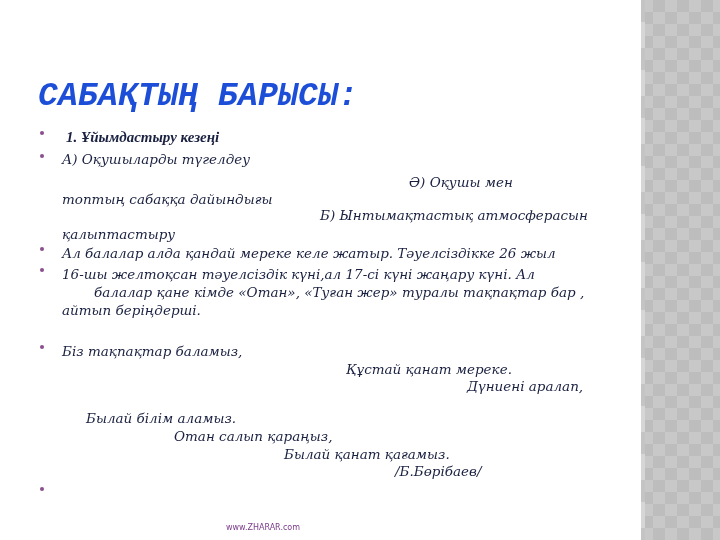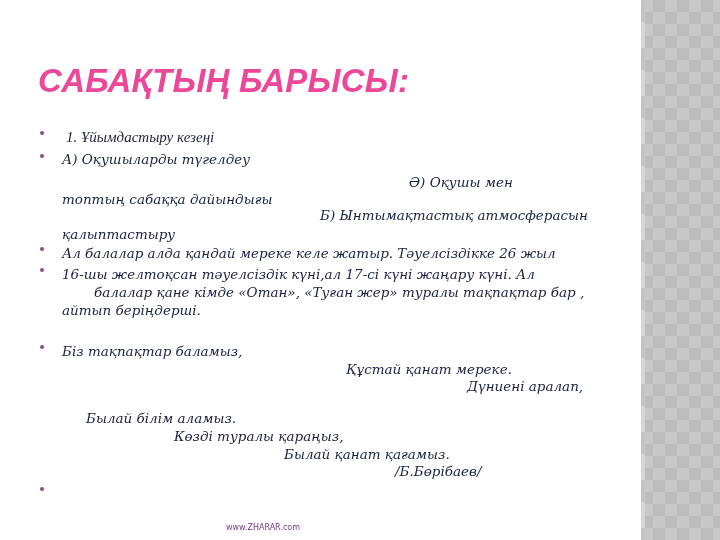--- a/index.html
+++ b/index.html
@@ -16,34 +16,34 @@
         linear-gradient(45deg, #bdbdbd 25%, transparent 25%, transparent 75%, #bdbdbd 75%);
       background-size: 24px 24px;
       background-position: 0 0, 12px 12px;
     }
     .side-edge {
       position: absolute; left: 641px; top: 0; width: 4px; height: 540px;
       background: repeating-linear-gradient(to bottom, #c4c4c4 0px, #c4c4c4 22px, #d6d6d6 22px, #d6d6d6 48px);
     }
 
     .title {
-      position: absolute; left: 38px; top: 62px;
-      font-family: Liberation Sans, sans-serif;
+      position: absolute; left: 38px; top: 78px;
+      font-family: Liberation Mono, monospace;
       font-style: italic; font-weight: bold;
-      font-size: 33px; color: #ec4899; letter-spacing: 0.2px;
+      font-size: 33px; color: #1d4ed8; letter-spacing: 0.2px;
       white-space: nowrap;
     }
 
     .t {
       position: absolute; white-space: nowrap;
       font-family: "DejaVu Serif", serif;
       font-style: italic; font-size: 13.5px; color: #1a2040;
       line-height: 17px;
     }
-    .t.bold { font-weight: normal; font-family: "Liberation Serif", serif; font-size: 15px; }
+    .t.bold { font-weight: bold; font-family: "Liberation Serif", serif; font-size: 15px; }
 
     .bullet {
       position: absolute; width: 4px; height: 4px; border-radius: 50%;
       background: #8a4f8c;
     }
 
     .footer {
       position: absolute; left: 226px; top: 523px;
       font-family: "DejaVu Sans", sans-serif;
       font-size: 8px; color: #7a3a8a;
@@ -72,21 +72,21 @@
   <div class="bullet" style="left:40px; top:268px;"></div>
   <div class="t" style="left:62px; top:266px;">16-шы желтоқсан тәуелсіздік күні,ал 17-сі күні жаңару күні. Ал</div>
   <div class="t" style="left:62px; top:284px;margin-left:32px;">балалар қане кімде «Отан», «Туған жер» туралы тақпақтар бар ,</div>
   <div class="t" style="left:62px; top:302px;">айтып беріңдерші.</div>
 
   <div class="bullet" style="left:40px; top:345px;"></div>
   <div class="t" style="left:62px; top:343px;">Біз тақпақтар баламыз,</div>
   <div class="t" style="left:346px; top:361px;">Құстай қанат мереке.</div>
   <div class="t" style="left:467px; top:378px;">Дүниені аралап,</div>
   <div class="t" style="left:86px; top:410px;">Былай білім аламыз.</div>
-  <div class="t" style="left:174px; top:428px;">Көзді туралы қараңыз,</div>
+  <div class="t" style="left:174px; top:428px;">Отан салып қараңыз,</div>
   <div class="t" style="left:284px; top:446px;">Былай қанат қағамыз.</div>
   <div class="t" style="left:395px; top:463px;">/Б.Бөрібаев/</div>
 
   <div class="bullet" style="left:40px; top:487px;"></div>
 
   <div class="footer">www.ZHARAR.com</div>
 </div>
 
 <div class="side-panel"></div>
 <div class="side-edge"></div>

